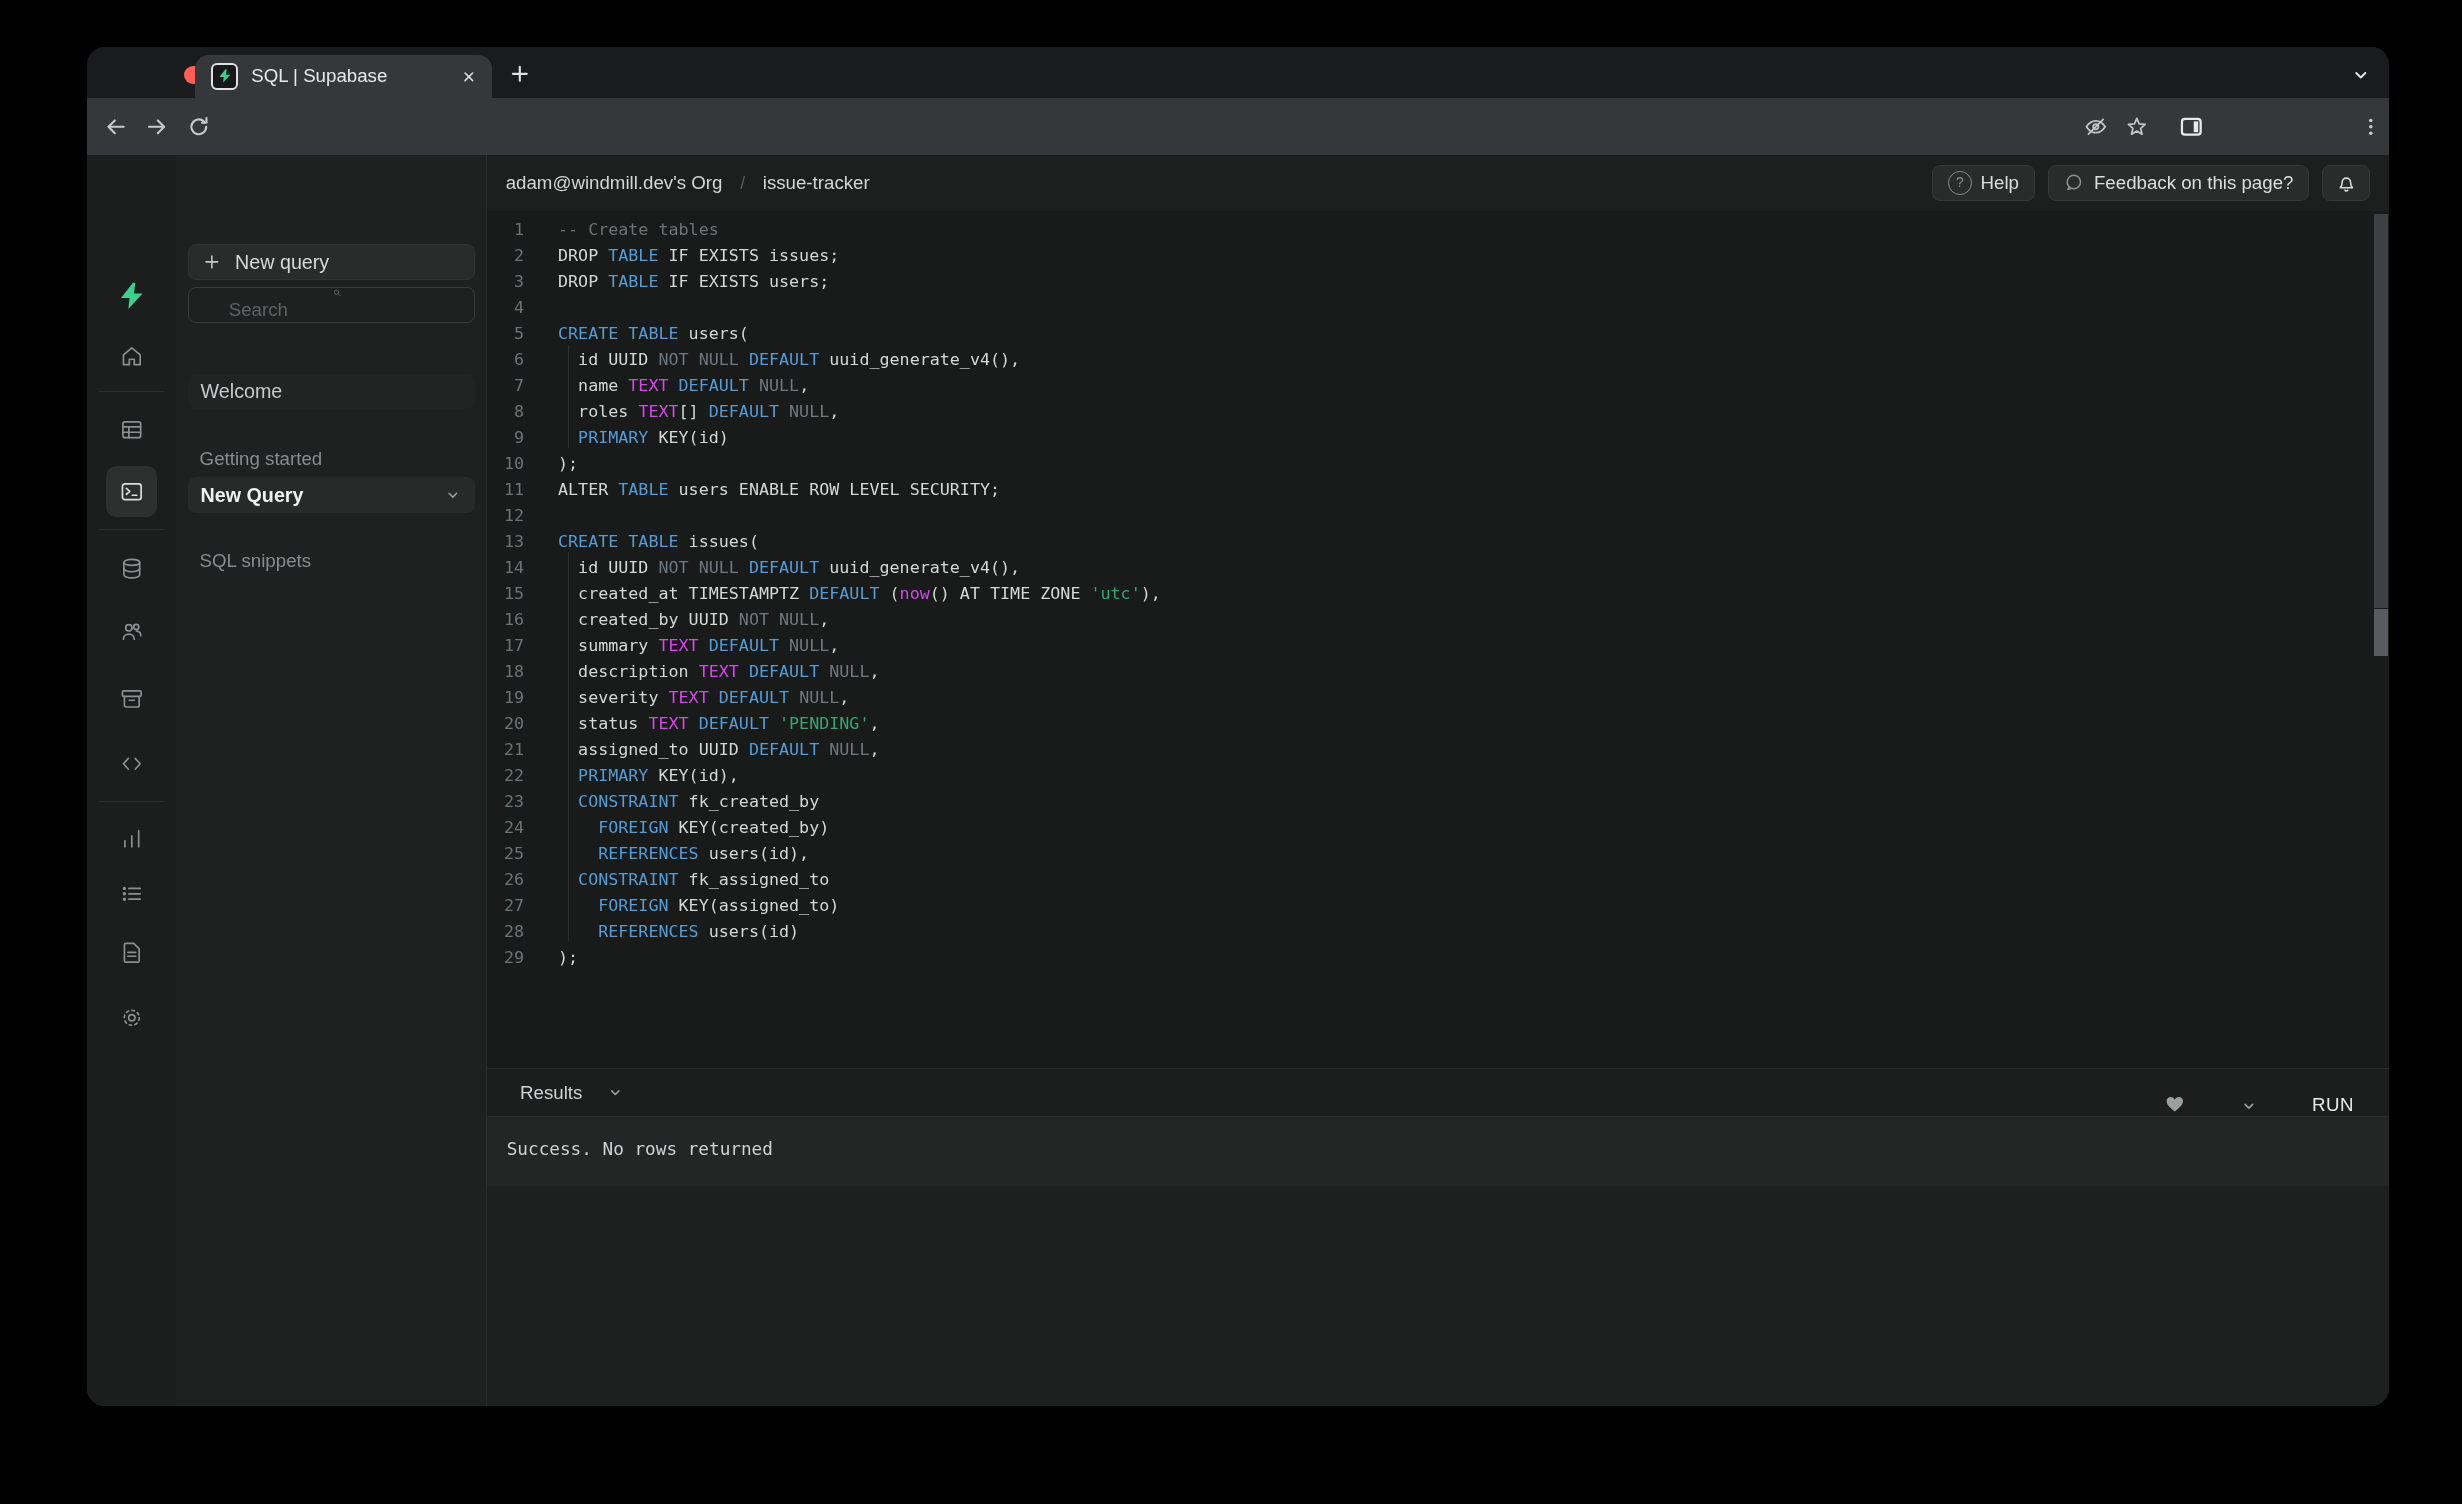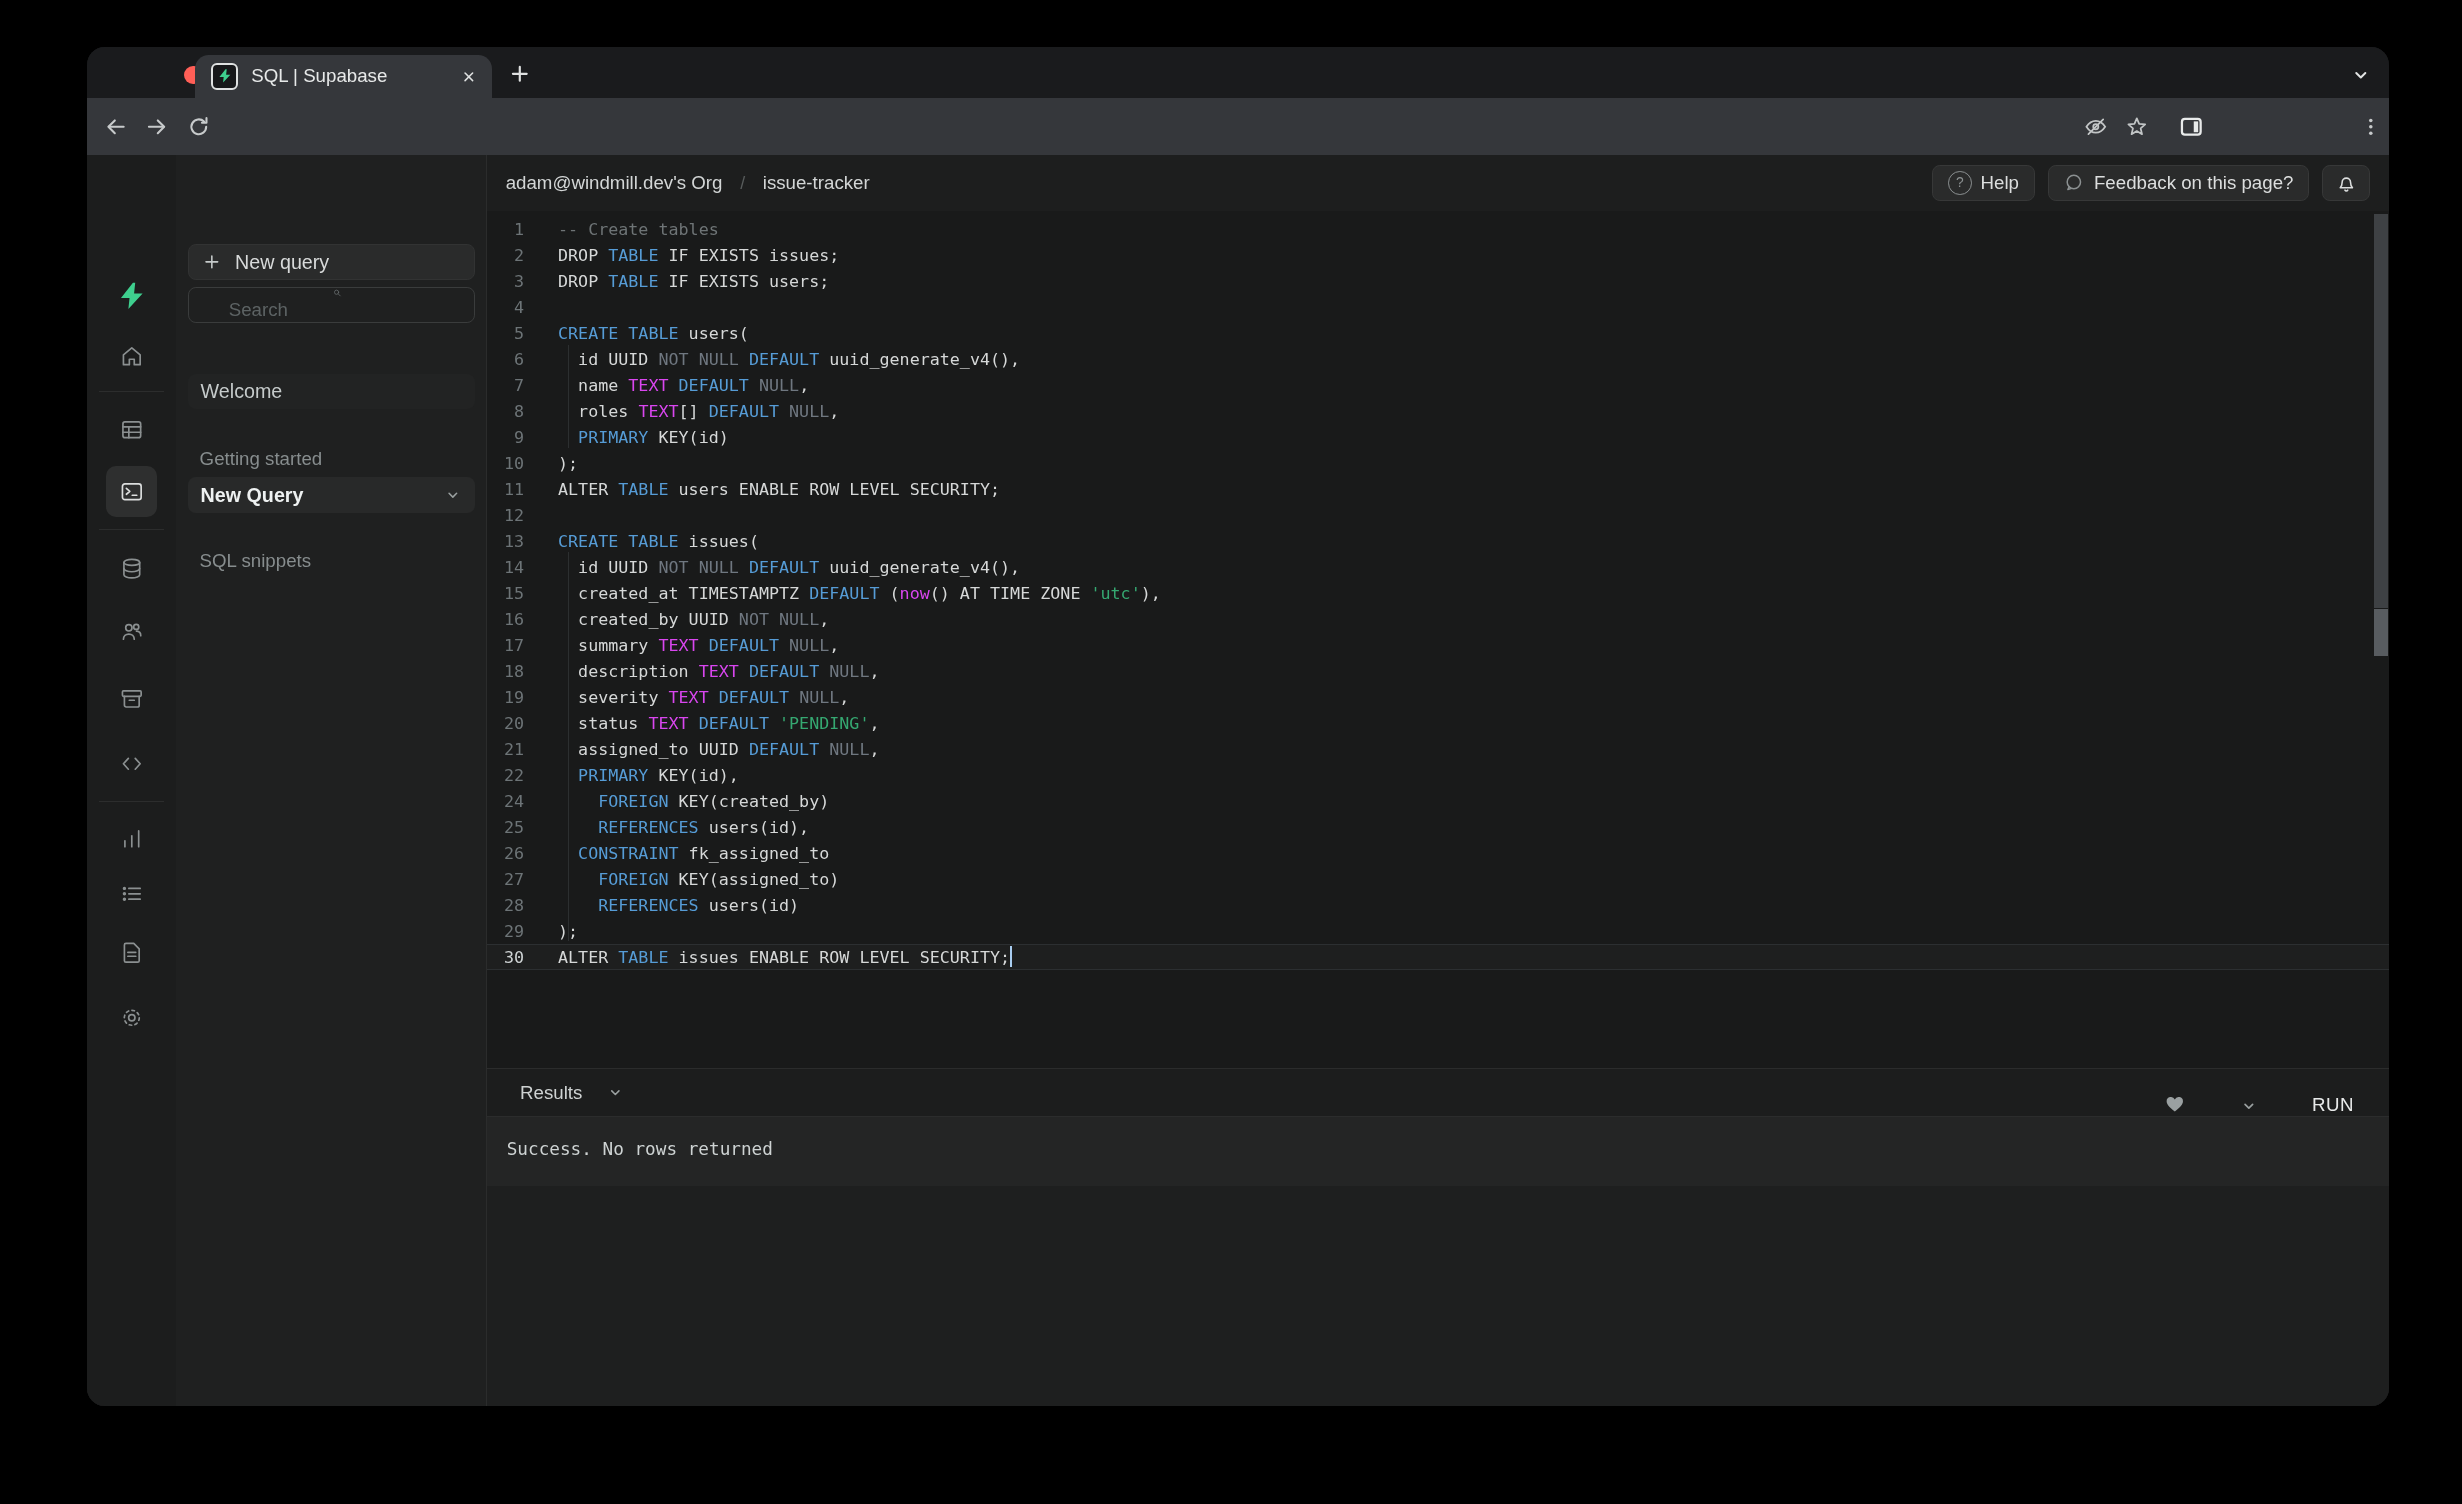--- a/index.html
+++ b/index.html
@@ -407,27 +407,27 @@
               <div class="code-line"><span class="ln">13</span><span class="code-text"><span class="tk-b">CREATE TABLE</span><span class="tk-w"> issues(</span></span></div>
               <div class="code-line"><span class="ln">14</span><span class="code-text"><span class="tk-w">  id UUID </span><span class="tk-g">NOT NULL</span><span class="tk-w"> </span><span class="tk-b">DEFAULT</span><span class="tk-w"> uuid_generate_v4(),</span></span></div>
               <div class="code-line"><span class="ln">15</span><span class="code-text"><span class="tk-w">  created_at TIMESTAMPTZ </span><span class="tk-b">DEFAULT</span><span class="tk-w"> (</span><span class="tk-m">now</span><span class="tk-w">() AT TIME ZONE </span><span class="tk-s">'utc'</span><span class="tk-w">),</span></span></div>
               <div class="code-line"><span class="ln">16</span><span class="code-text"><span class="tk-w">  created_by UUID </span><span class="tk-g">NOT NULL</span><span class="tk-w">,</span></span></div>
               <div class="code-line"><span class="ln">17</span><span class="code-text"><span class="tk-w">  summary </span><span class="tk-m">TEXT</span><span class="tk-w"> </span><span class="tk-b">DEFAULT</span><span class="tk-w"> </span><span class="tk-g">NULL</span><span class="tk-w">,</span></span></div>
               <div class="code-line"><span class="ln">18</span><span class="code-text"><span class="tk-w">  description </span><span class="tk-m">TEXT</span><span class="tk-w"> </span><span class="tk-b">DEFAULT</span><span class="tk-w"> </span><span class="tk-g">NULL</span><span class="tk-w">,</span></span></div>
               <div class="code-line"><span class="ln">19</span><span class="code-text"><span class="tk-w">  severity </span><span class="tk-m">TEXT</span><span class="tk-w"> </span><span class="tk-b">DEFAULT</span><span class="tk-w"> </span><span class="tk-g">NULL</span><span class="tk-w">,</span></span></div>
               <div class="code-line"><span class="ln">20</span><span class="code-text"><span class="tk-w">  status </span><span class="tk-m">TEXT</span><span class="tk-w"> </span><span class="tk-b">DEFAULT</span><span class="tk-w"> </span><span class="tk-s">'PENDING'</span><span class="tk-w">,</span></span></div>
               <div class="code-line"><span class="ln">21</span><span class="code-text"><span class="tk-w">  assigned_to UUID </span><span class="tk-b">DEFAULT</span><span class="tk-w"> </span><span class="tk-g">NULL</span><span class="tk-w">,</span></span></div>
               <div class="code-line"><span class="ln">22</span><span class="code-text"><span class="tk-w">  </span><span class="tk-b">PRIMARY</span><span class="tk-w"> KEY(id),</span></span></div>
+              <div class="code-line"><span class="ln">23</span><span class="code-text"><span class="tk-w">  </span><span class="tk-b">CONSTRAINT</span><span class="tk-w"> fk_created_by</span></span></div>
               <div class="code-line"><span class="ln">24</span><span class="code-text"><span class="tk-w">    </span><span class="tk-b">FOREIGN</span><span class="tk-w"> KEY(created_by)</span></span></div>
               <div class="code-line"><span class="ln">25</span><span class="code-text"><span class="tk-w">    </span><span class="tk-b">REFERENCES</span><span class="tk-w"> users(id),</span></span></div>
               <div class="code-line"><span class="ln">26</span><span class="code-text"><span class="tk-w">  </span><span class="tk-b">CONSTRAINT</span><span class="tk-w"> fk_assigned_to</span></span></div>
               <div class="code-line"><span class="ln">27</span><span class="code-text"><span class="tk-w">    </span><span class="tk-b">FOREIGN</span><span class="tk-w"> KEY(assigned_to)</span></span></div>
               <div class="code-line"><span class="ln">28</span><span class="code-text"><span class="tk-w">    </span><span class="tk-b">REFERENCES</span><span class="tk-w"> users(id)</span></span></div>
               <div class="code-line"><span class="ln">29</span><span class="code-text"><span class="tk-w">);</span></span></div>
-              <div class="code-line active"><span class="ln">30</span><span class="code-text"><span class="tk-w">ALTER </span><span class="tk-b">TABLE</span><span class="tk-w"> issues ENABLE ROW LEVEL SECURITY;</span><span class="caret"></span></span></div>
             </div>
           <div class="scrollbar">
             <div class="sb-thumb"></div>
             <div class="sb-deco"></div>
           </div>
         </div>
 
         <div class="results-bar">
           <div class="results-left">
             <span class="results-lbl">Results</span>

